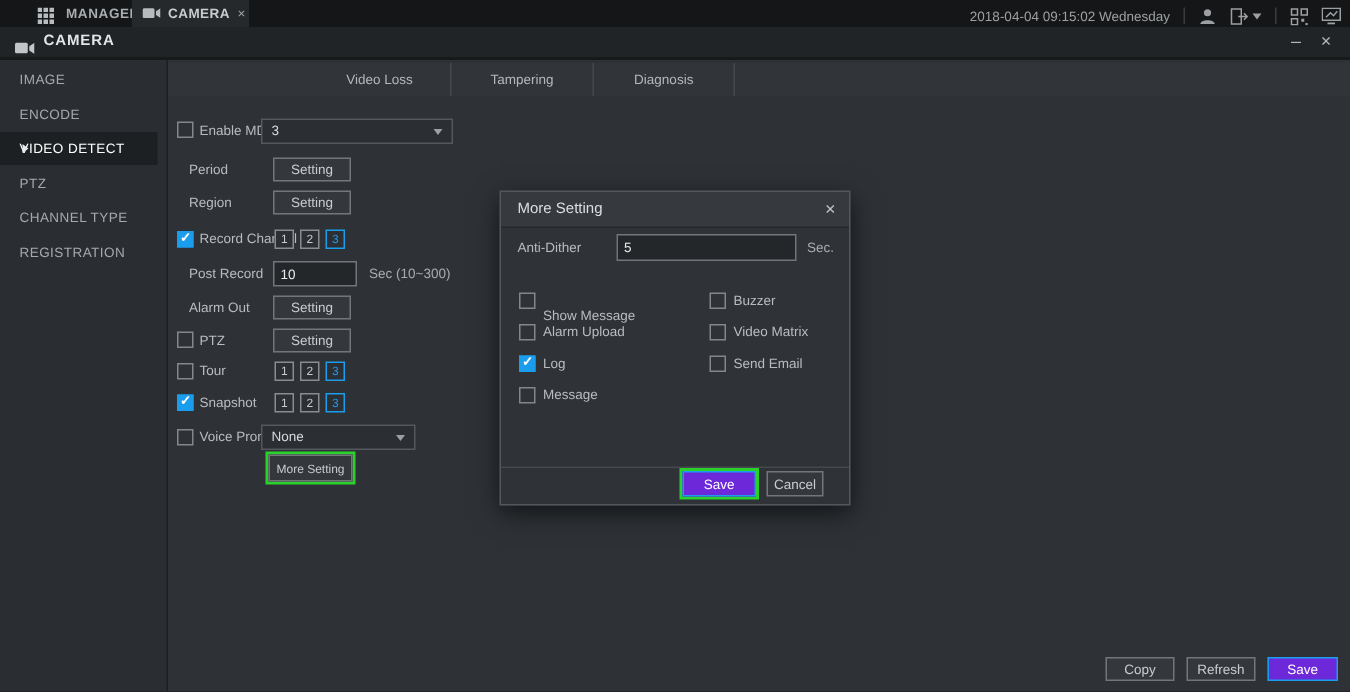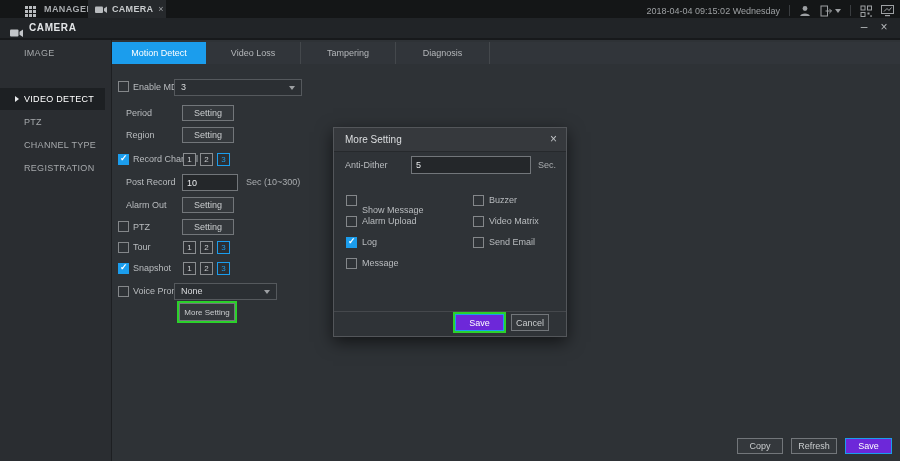--- a/index.html
+++ b/index.html
@@ -29,21 +29,21 @@
   .titlebar .cam { position:absolute; left:10px; top:6px; }
   .page-title { position:absolute; left:29px; top:0; height:20px; line-height:20px;
                 font-size:10px; font-weight:bold; letter-spacing:.6px; color:#e3e5e7; }
   .win-btn { position:absolute; top:0; width:16px; height:20px; line-height:19px; text-align:center;
              font-size:12px; color:#b4b7ba; cursor:pointer; }
   .win-min { right:28px; } .win-close { right:8px; }
 
   
   .sidebar { position:absolute; left:0; top:40px; width:112px; height:421px; background:#2a2d31;
              border-right:1px solid #1d1f22; }
-  .side-item { position:absolute; left:0; width:105px; height:22px; line-height:22px; padding-left:24px;
+  .side-item { position:absolute; left:0; width:105px; height:22px; line-height:22px; padding-left:13px;
                font-size:9px; letter-spacing:.3px; color:#a6a9ac; cursor:pointer; }
   .side-item.active { background:#1d2023; color:#ffffff; }
   .side-arrow { display:none; position:absolute; left:15px; top:8px; width:0; height:0;
                 border-left:4px solid #e8eaec; border-top:3px solid transparent; border-bottom:3px solid transparent; }
   .side-item.active .side-arrow { display:block; }
 
   
   .tabstrip { position:absolute; left:112px; top:42px; width:788px; height:22px; background:#31353a; }
   .tab { position:absolute; top:0; height:22px; line-height:22px; text-align:center; font-size:9px;
          color:#b4b7ba; border-right:1px solid #44484c; cursor:pointer; }
@@ -163,28 +163,28 @@
           <path d="M9.5 3.8 L13 1.5 V9 L9.5 6.7 Z" fill="#c3c6c9"></path>
         </svg>
     </span>
     <span class="page-title">CAMERA</span>
     <span class="win-btn win-min">–</span>
     <span class="win-btn win-close">×</span>
   </div>
 
   <div class="sidebar">
     <div class="side-item" style="top:2px"><span>IMAGE</span></div>
+    <div class="side-item" style="top:25px"><span>ENCODE</span></div>
     <div class="side-item active" style="top:48px"><span class="side-arrow"></span><span>VIDEO DETECT</span></div>
     <div class="side-item" style="top:71px"><span>PTZ</span></div>
     <div class="side-item" style="top:94px"><span>CHANNEL TYPE</span></div>
     <div class="side-item" style="top:117px"><span>REGISTRATION</span></div>
   </div>
 
   <div class="tabstrip">
-    <div class="tab active" style="left:0;width:94px">Motion Detect</div>
     <div class="tab" style="left:94px;width:95px">Video Loss</div>
     <div class="tab" style="left:189px;width:95px">Tampering</div>
     <div class="tab" style="left:284px;width:94px">Diagnosis</div>
   </div>
 
   <span class="cb" style="left:118px;top:81px"></span>
   <span class="flabel" style="left:133px;top:79px;line-height:16px">Enable MD</span>
   <div class="dropdown" style="left:174px;top:79px;width:128px;height:17px">
     <span>3</span>
     <span class="drop-arrow"></span>

